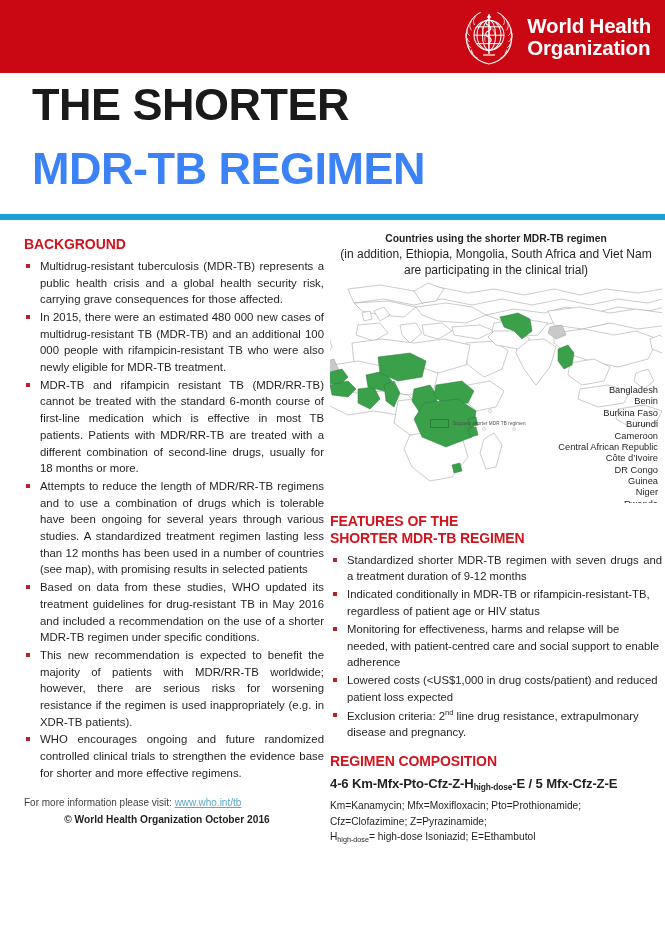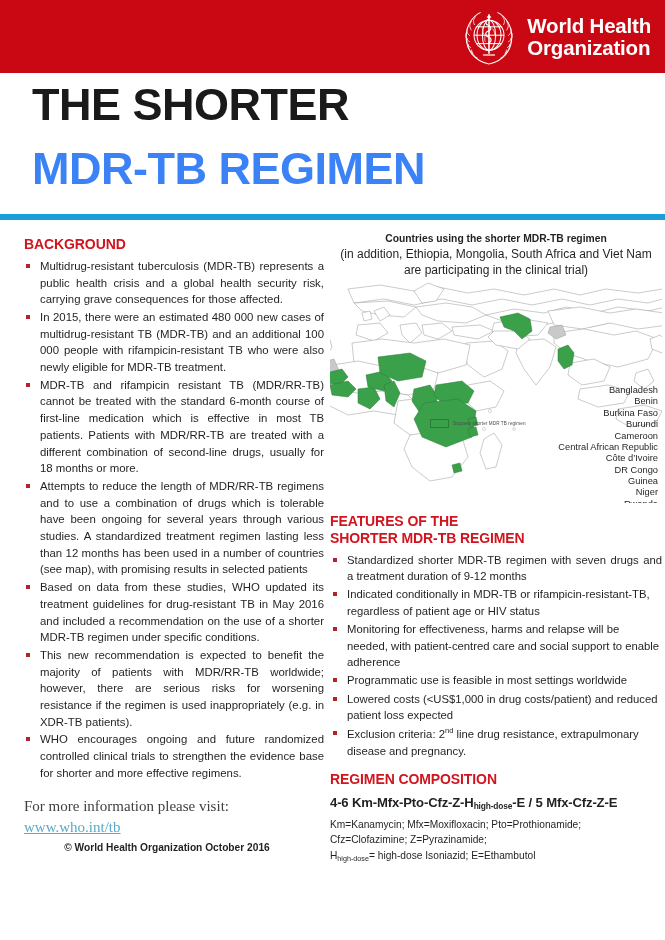--- a/index.html
+++ b/index.html
@@ -100,24 +100,23 @@
   ul.bullets li::before {
     content: "";
     position: absolute;
     left: 2px; top: 6px;
     width: 4px; height: 4px;
     background: #c0392b;
     background: #b5222a;
   }
   .footer-note {
     margin-top: 14px;
-    font-size: 15px;
+    font-size: 10px;
     color: #3f3f3f;
     line-height: 1.4;
-    font-family: Liberation Serif, serif;
   }
   .footer-note a {
     color: #5aa9c9;
     text-decoration: underline;
   }
   .copyright {
     margin-top: 4px;
     font-size: 10.2px;
     font-weight: bold;
     color: #231f20;
@@ -432,21 +431,20 @@
       </div>
     </div>
 
     <div class="features">
       <div class="sec-head">FEATURES OF THE</div>
       <div class="sec-head">SHORTER MDR-TB REGIMEN</div>
       <ul class="feat">
         <li>Standardized shorter MDR-TB regimen with seven drugs and a treatment duration of 9-12 months</li>
         <li>Indicated conditionally in MDR-TB or rifampicin-resistant-TB, regardless of patient age or HIV status</li>
         <li>Monitoring for effectiveness, harms and relapse will be needed, with patient-centred care and social support to enable adherence</li>
-        <li>Programmatic use is feasible in most settings worldwide</li>
         <li>Lowered costs (&lt;US$1,000 in drug costs/patient) and reduced patient loss expected</li>
         <li><span>Exclusion criteria: 2</span><sup>nd</sup><span> line drug resistance, extrapulmonary disease and pregnancy.</span></li>
       </ul>
     </div>
 
     <div class="regimen">
       <div class="sec-head">REGIMEN COMPOSITION</div>
       <div class="regimen-formula"><span>4-6 Km-Mfx-Pto-Cfz-Z-H</span><sub>high-dose</sub><span>-E / 5 Mfx-Cfz-Z-E</span></div>
       <div class="regimen-key">
         <div>Km=Kanamycin; Mfx=Moxifloxacin; Pto=Prothionamide;</div>

